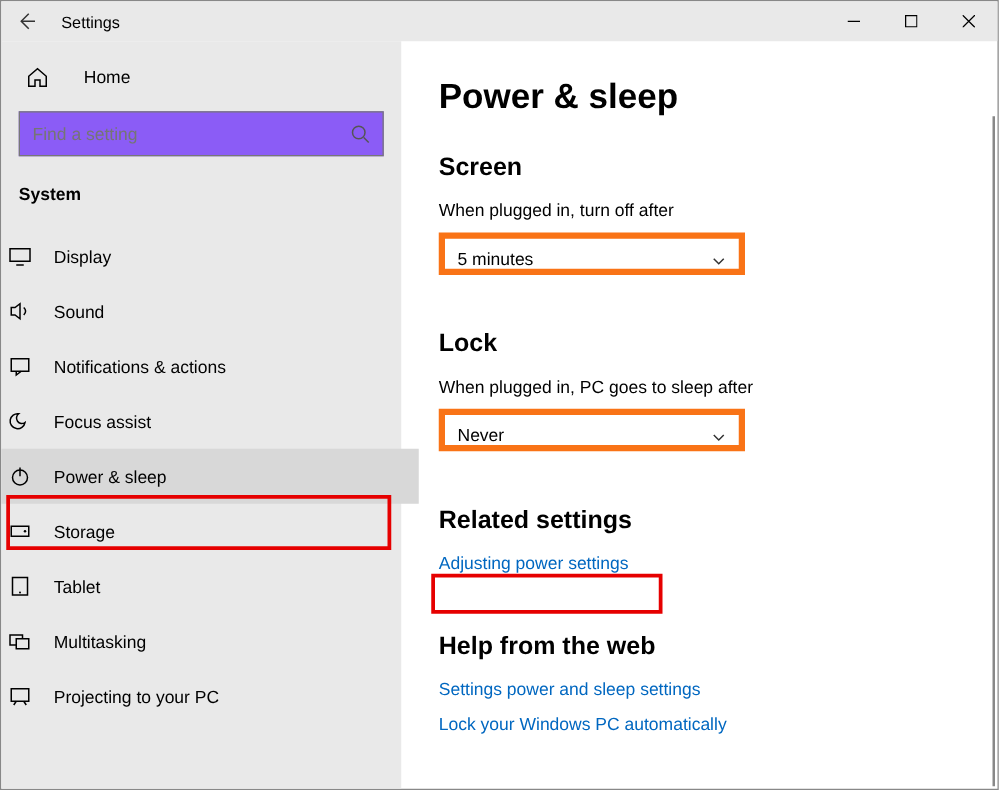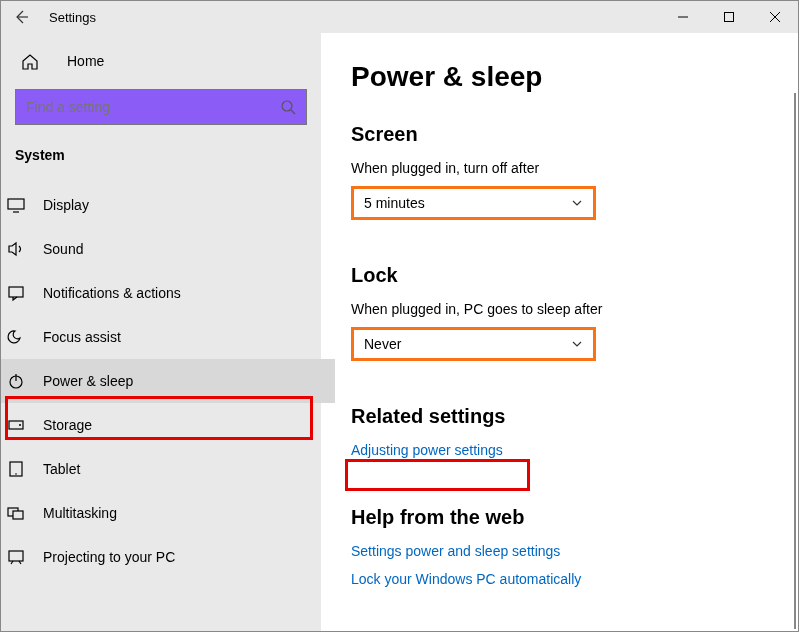--- a/index.html
+++ b/index.html
@@ -139,23 +139,23 @@
   font-weight: 600;
   margin-bottom: 14px;
 }
 .field-label {
   font-size: 14px;
   margin-bottom: 10px;
 }
 .select {
   width: 245px;
   height: 34px;
-  border: 3px solid #f97316;
-  display: flex;
-  align-items: center;
+  border: 5px solid #f97316;
+  display: flex;
+  align-items: flex-end;
   justify-content: space-between;
   padding: 0 10px;
   margin-bottom: 44px;
 }
 .chev {
   width: 12px; height: 12px;
 }
 .link {
   color: #0067c0;
   font-size: 14px;

